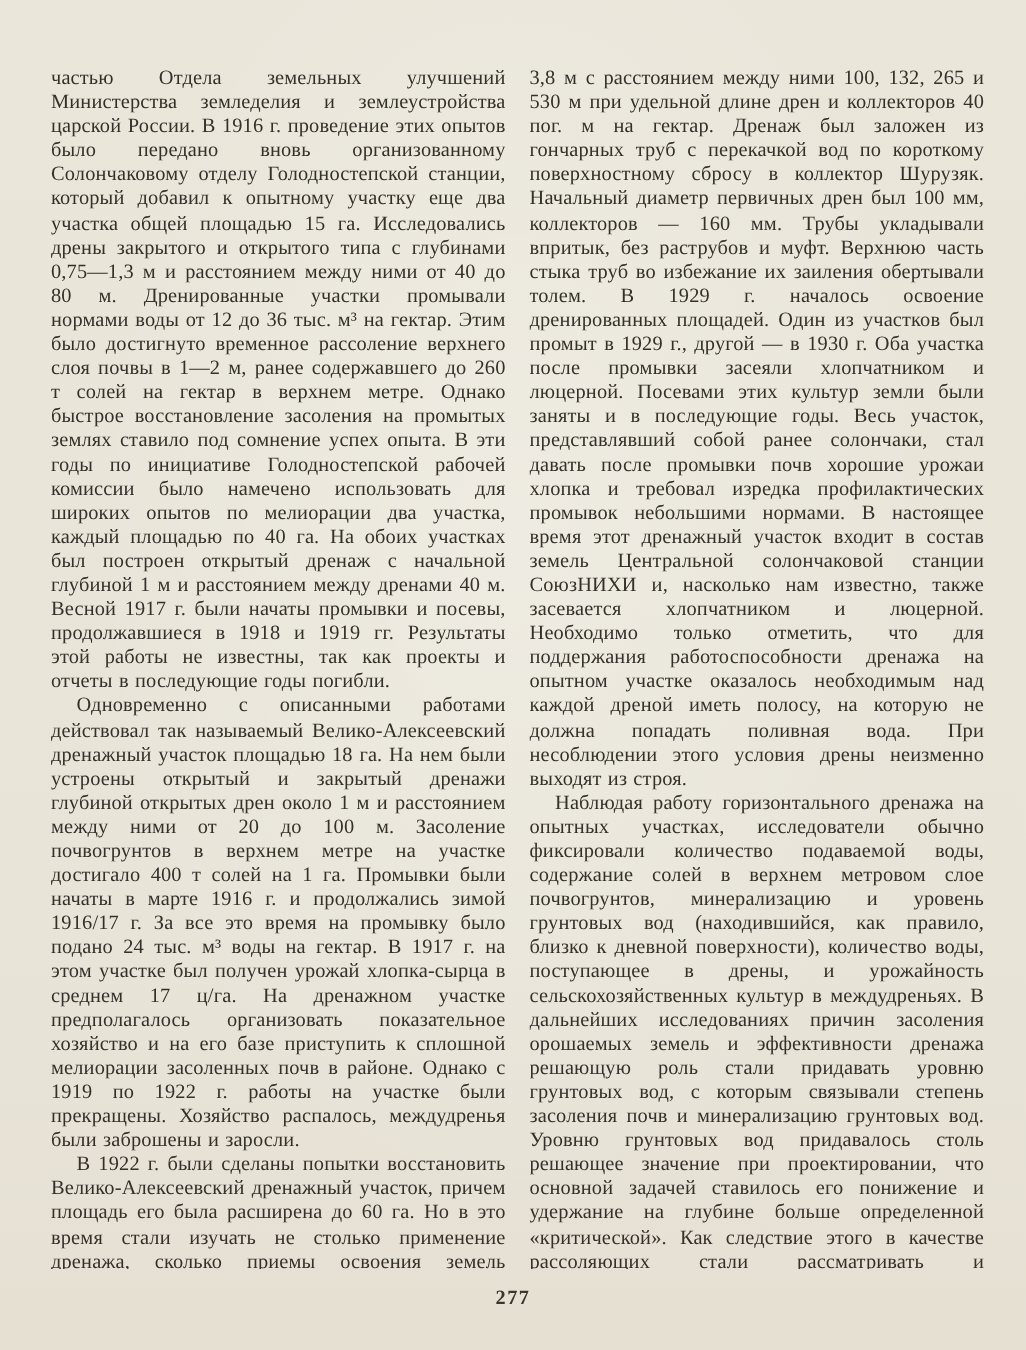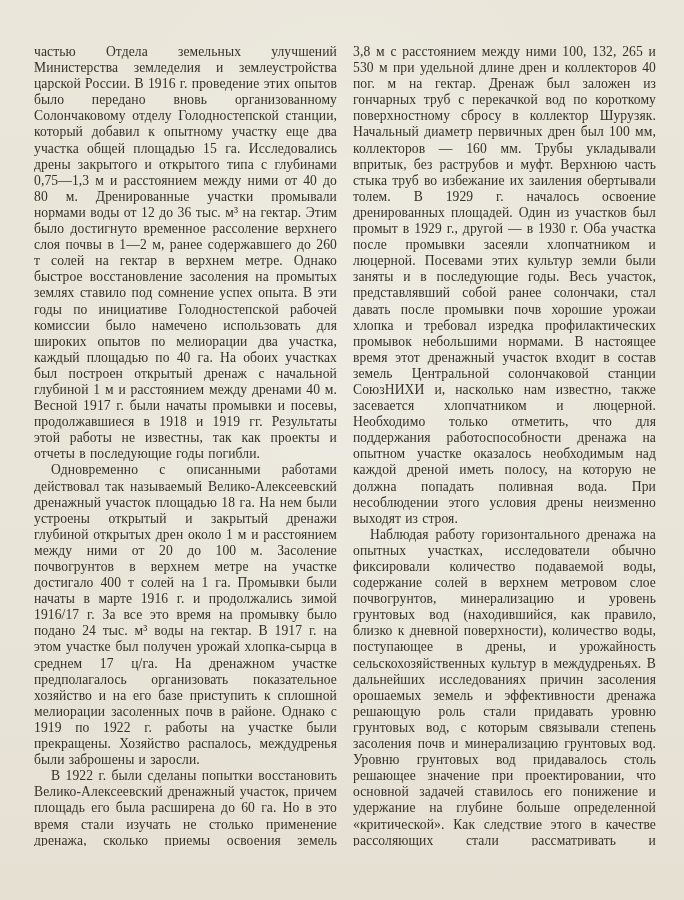--- a/index.html
+++ b/index.html
@@ -67,13 +67,14 @@
     <div class="column">
       <p class="para" lang="ru">частью Отдела земельных улучшений Министерства земледелия и землеустройства царской России. В 1916 г. проведение этих опытов было передано вновь организованному Солончаковому отделу Голодностепской станции, который добавил к опытному участку еще два участка общей площадью 15 га. Исследовались дрены закрытого и открытого типа с глубинами 0,75—1,3 м и расстоянием между ними от 40 до 80 м. Дренированные участки промывали нормами воды от 12 до 36 тыс. м³ на гектар. Этим было достигнуто временное рассоление верхнего слоя почвы в 1—2 м, ранее содержавшего до 260 т солей на гектар в верхнем метре. Однако быстрое восстановление засоления на промытых землях ставило под сомнение успех опыта. В эти годы по инициативе Голодностепской рабочей комиссии было намечено использовать для широких опытов по мелиорации два участка, каждый площадью по 40 га. На обоих участках был построен открытый дренаж с начальной глубиной 1 м и расстоянием между дренами 40 м. Весной 1917 г. были начаты промывки и посевы, продолжавшиеся в 1918 и 1919 гг. Результаты этой работы не известны, так как проекты и отчеты в последующие годы погибли.</p>
       <p class="para indent" lang="ru">Одновременно с описанными работами действовал так называемый Велико-Алексеевский дренажный участок площадью 18 га. На нем были устроены открытый и закрытый дренажи глубиной открытых дрен около 1 м и расстоянием между ними от 20 до 100 м. Засоление почвогрунтов в верхнем метре на участке достигало 400 т солей на 1 га. Промывки были начаты в марте 1916 г. и продолжались зимой 1916/17 г. За все это время на промывку было подано 24 тыс. м³ воды на гектар. В 1917 г. на этом участке был получен урожай хлопка-сырца в среднем 17 ц/га. На дренажном участке предполагалось организовать показательное хозяйство и на его базе приступить к сплошной мелиорации засоленных почв в районе. Однако с 1919 по 1922 г. работы на участке были прекращены. Хозяйство распалось, междудренья были заброшены и заросли.</p>
       <p class="para indent" lang="ru">В 1922 г. были сделаны попытки восстановить Велико-Алексеевский дренажный участок, причем площадь его была расширена до 60 га. Но в это время стали изучать не столько применение дренажа, сколько приемы освоения земель разными способами, в том числе и посевами риса. Глубокий опытный горизонтальный дренаж был заложен в Голодной степи лишь в 1928 г. на участке площадью 150 га вблизи железнодорожного разъезда Золотая Орда. Глубина дрен была от 1,8 до</p>
     </div>
     <div class="column">
       <p class="para" lang="ru">3,8 м с расстоянием между ними 100, 132, 265 и 530 м при удельной длине дрен и коллекторов 40 пог. м на гектар. Дренаж был заложен из гончарных труб с перекачкой вод по короткому поверхностному сбросу в коллектор Шурузяк. Начальный диаметр первичных дрен был 100 мм, коллекторов — 160 мм. Трубы укладывали впритык, без раструбов и муфт. Верхнюю часть стыка труб во избежание их заиления обертывали толем. В 1929 г. началось освоение дренированных площадей. Один из участков был промыт в 1929 г., другой — в 1930 г. Оба участка после промывки засеяли хлопчатником и люцерной. Посевами этих культур земли были заняты и в последующие годы. Весь участок, представлявший собой ранее солончаки, стал давать после промывки почв хорошие урожаи хлопка и требовал изредка профилактических промывок небольшими нормами. В настоящее время этот дренажный участок входит в состав земель Центральной солончаковой станции СоюзНИХИ и, насколько нам известно, также засевается хлопчатником и люцерной. Необходимо только отметить, что для поддержания работоспособности дренажа на опытном участке оказалось необходимым над каждой дреной иметь полосу, на которую не должна попадать поливная вода. При несоблюдении этого условия дрены неизменно выходят из строя.</p>
       <p class="para indent" lang="ru">Наблюдая работу горизонтального дренажа на опытных участках, исследователи обычно фиксировали количество подаваемой воды, содержание солей в верхнем метровом слое почвогрунтов, минерализацию и уровень грунтовых вод (находившийся, как правило, близко к дневной поверхности), количество воды, поступающее в дрены, и урожайность сельскохозяйственных культур в междудреньях. В дальнейших исследованиях причин засоления орошаемых земель и эффективности дренажа решающую роль стали придавать уровню грунтовых вод, с которым связывали степень засоления почв и минерализацию грунтовых вод. Уровню грунтовых вод придавалось столь решающее значение при проектировании, что основной задачей ставилось его понижение и удержание на глубине больше определенной «критической». Как следствие этого в качестве рассоляющих стали рассматривать и антифильтрационные мероприятия на оросительных каналах. В результате была определена «критическая» глубина залегания грунтовых вод и проведен ряд исследований по определению величины фильтрации воды из каналов в различных условиях. Одновременно с этим велись работы и по определению расхода воды, необходимого и</p>
     </div>
   </div>
+  <div class="page-number">277</div>
 </div>
 
 </body></html>

